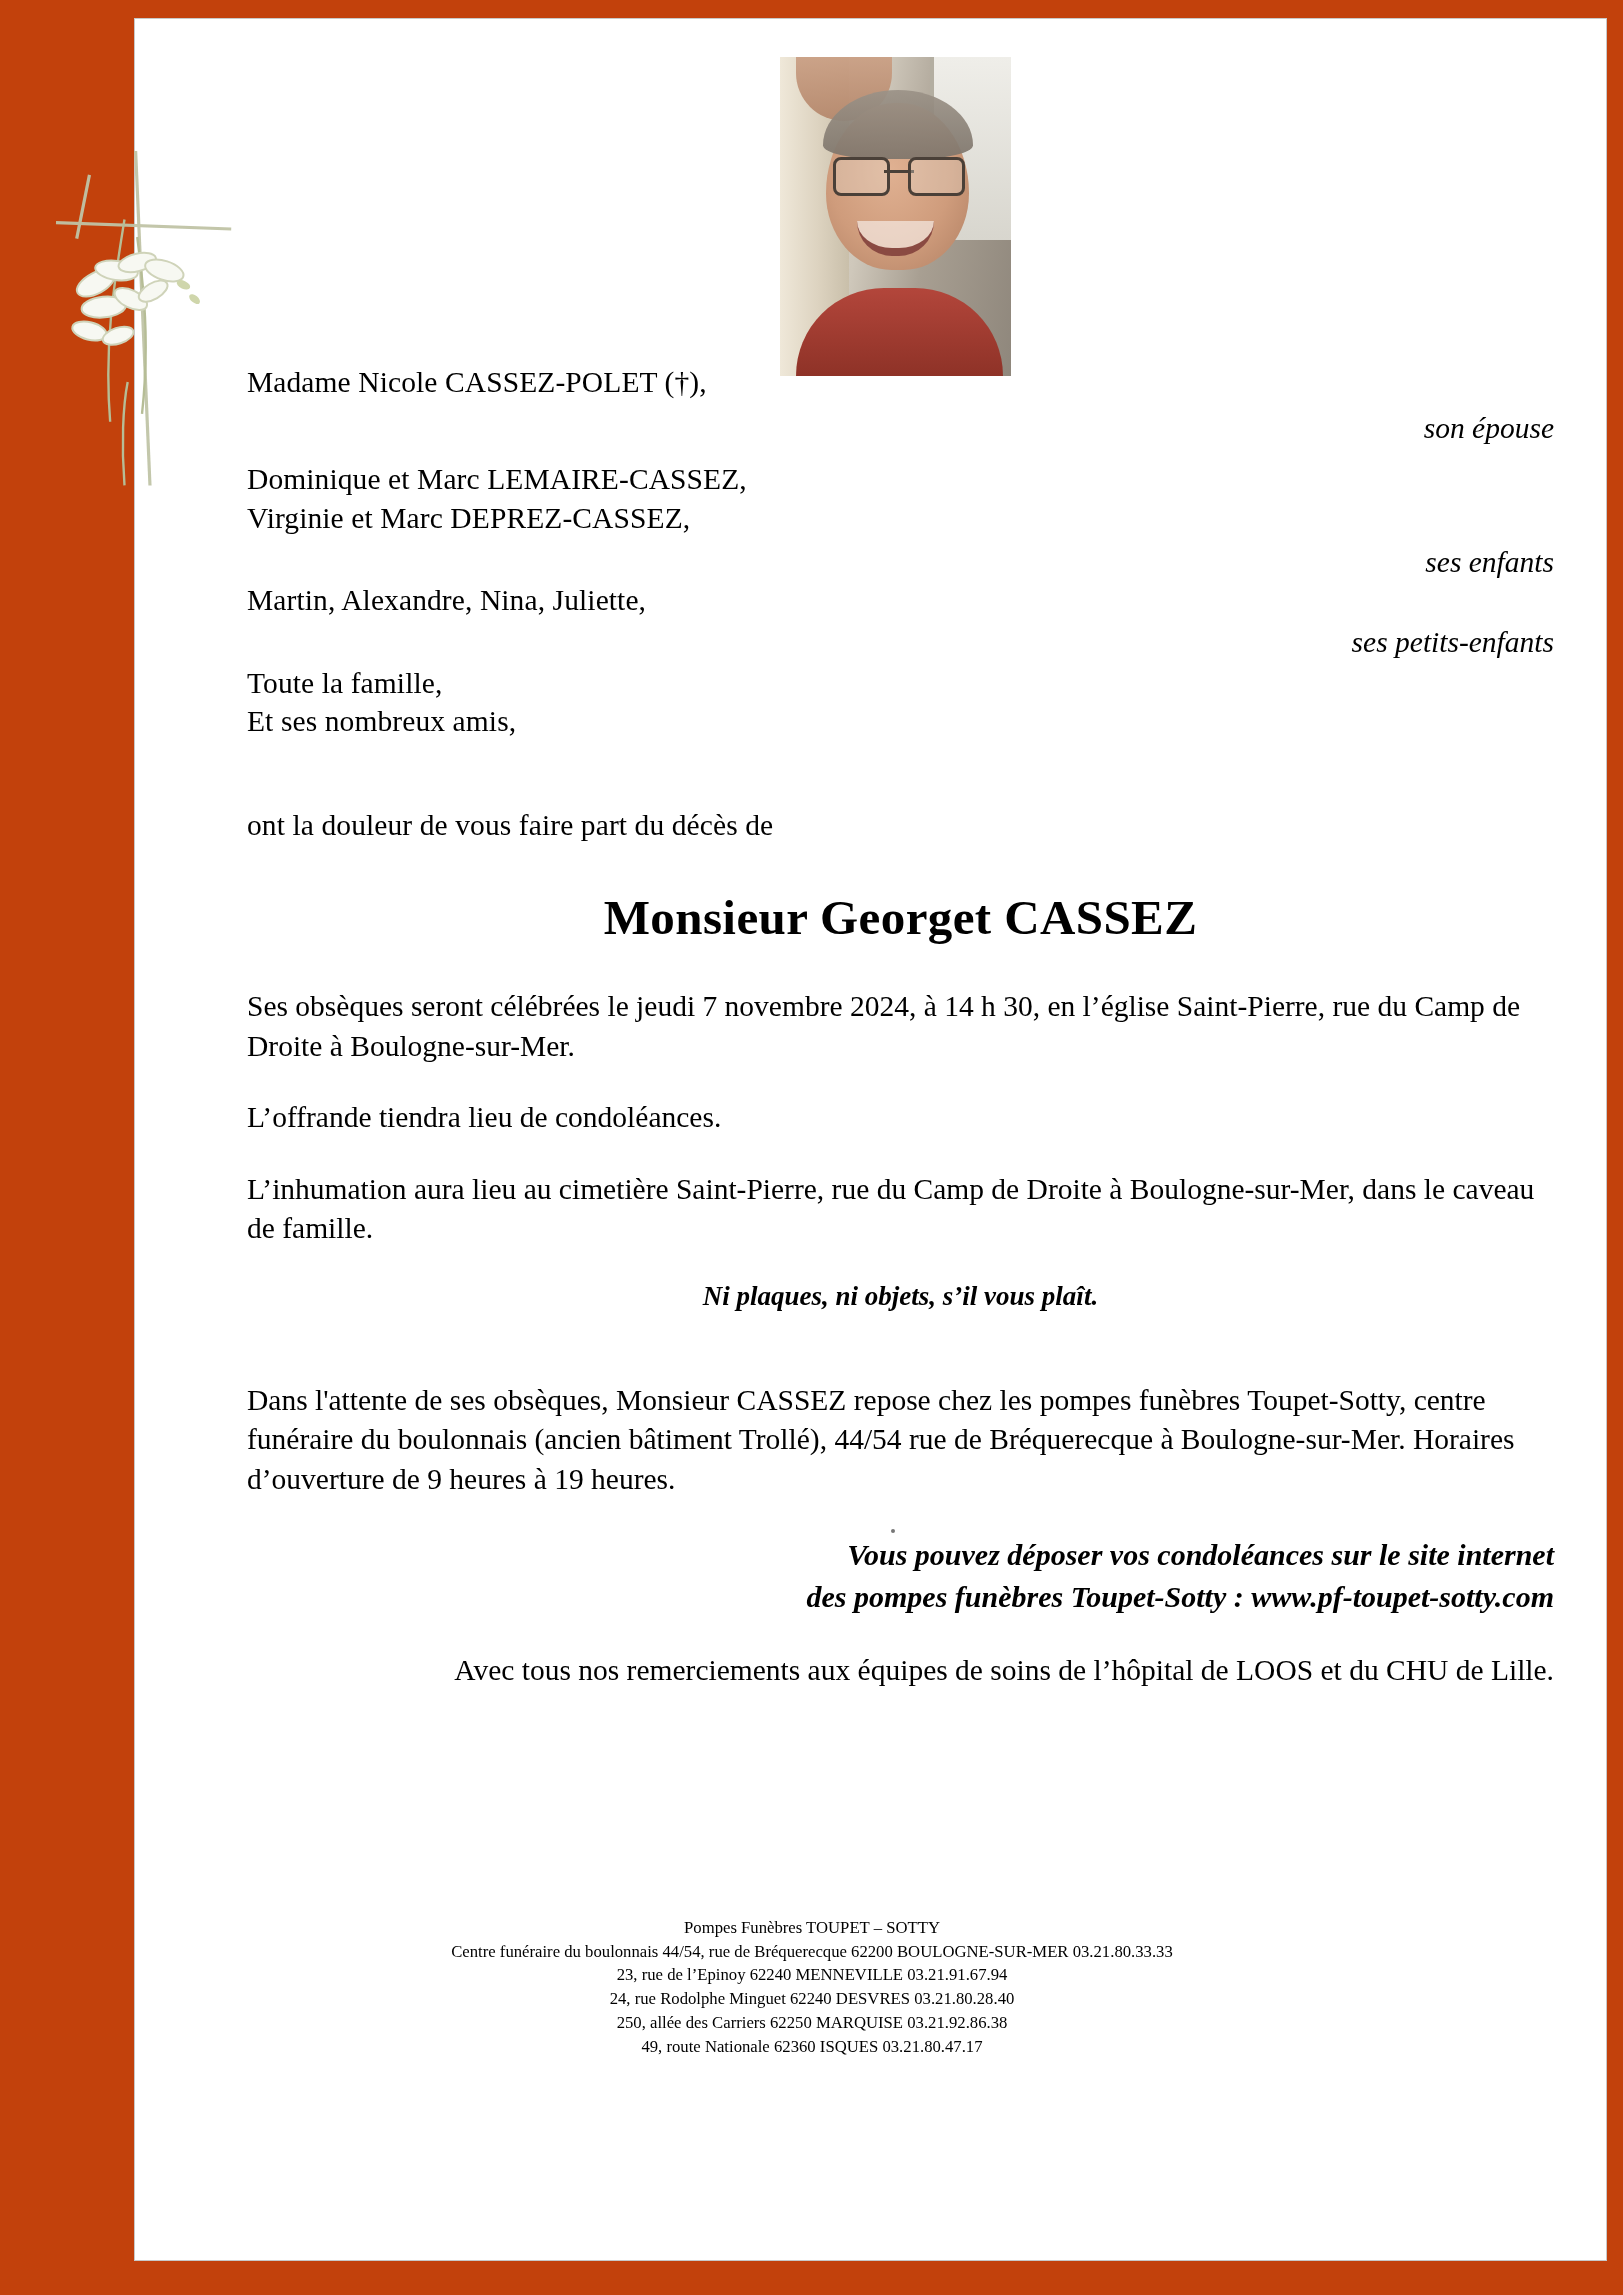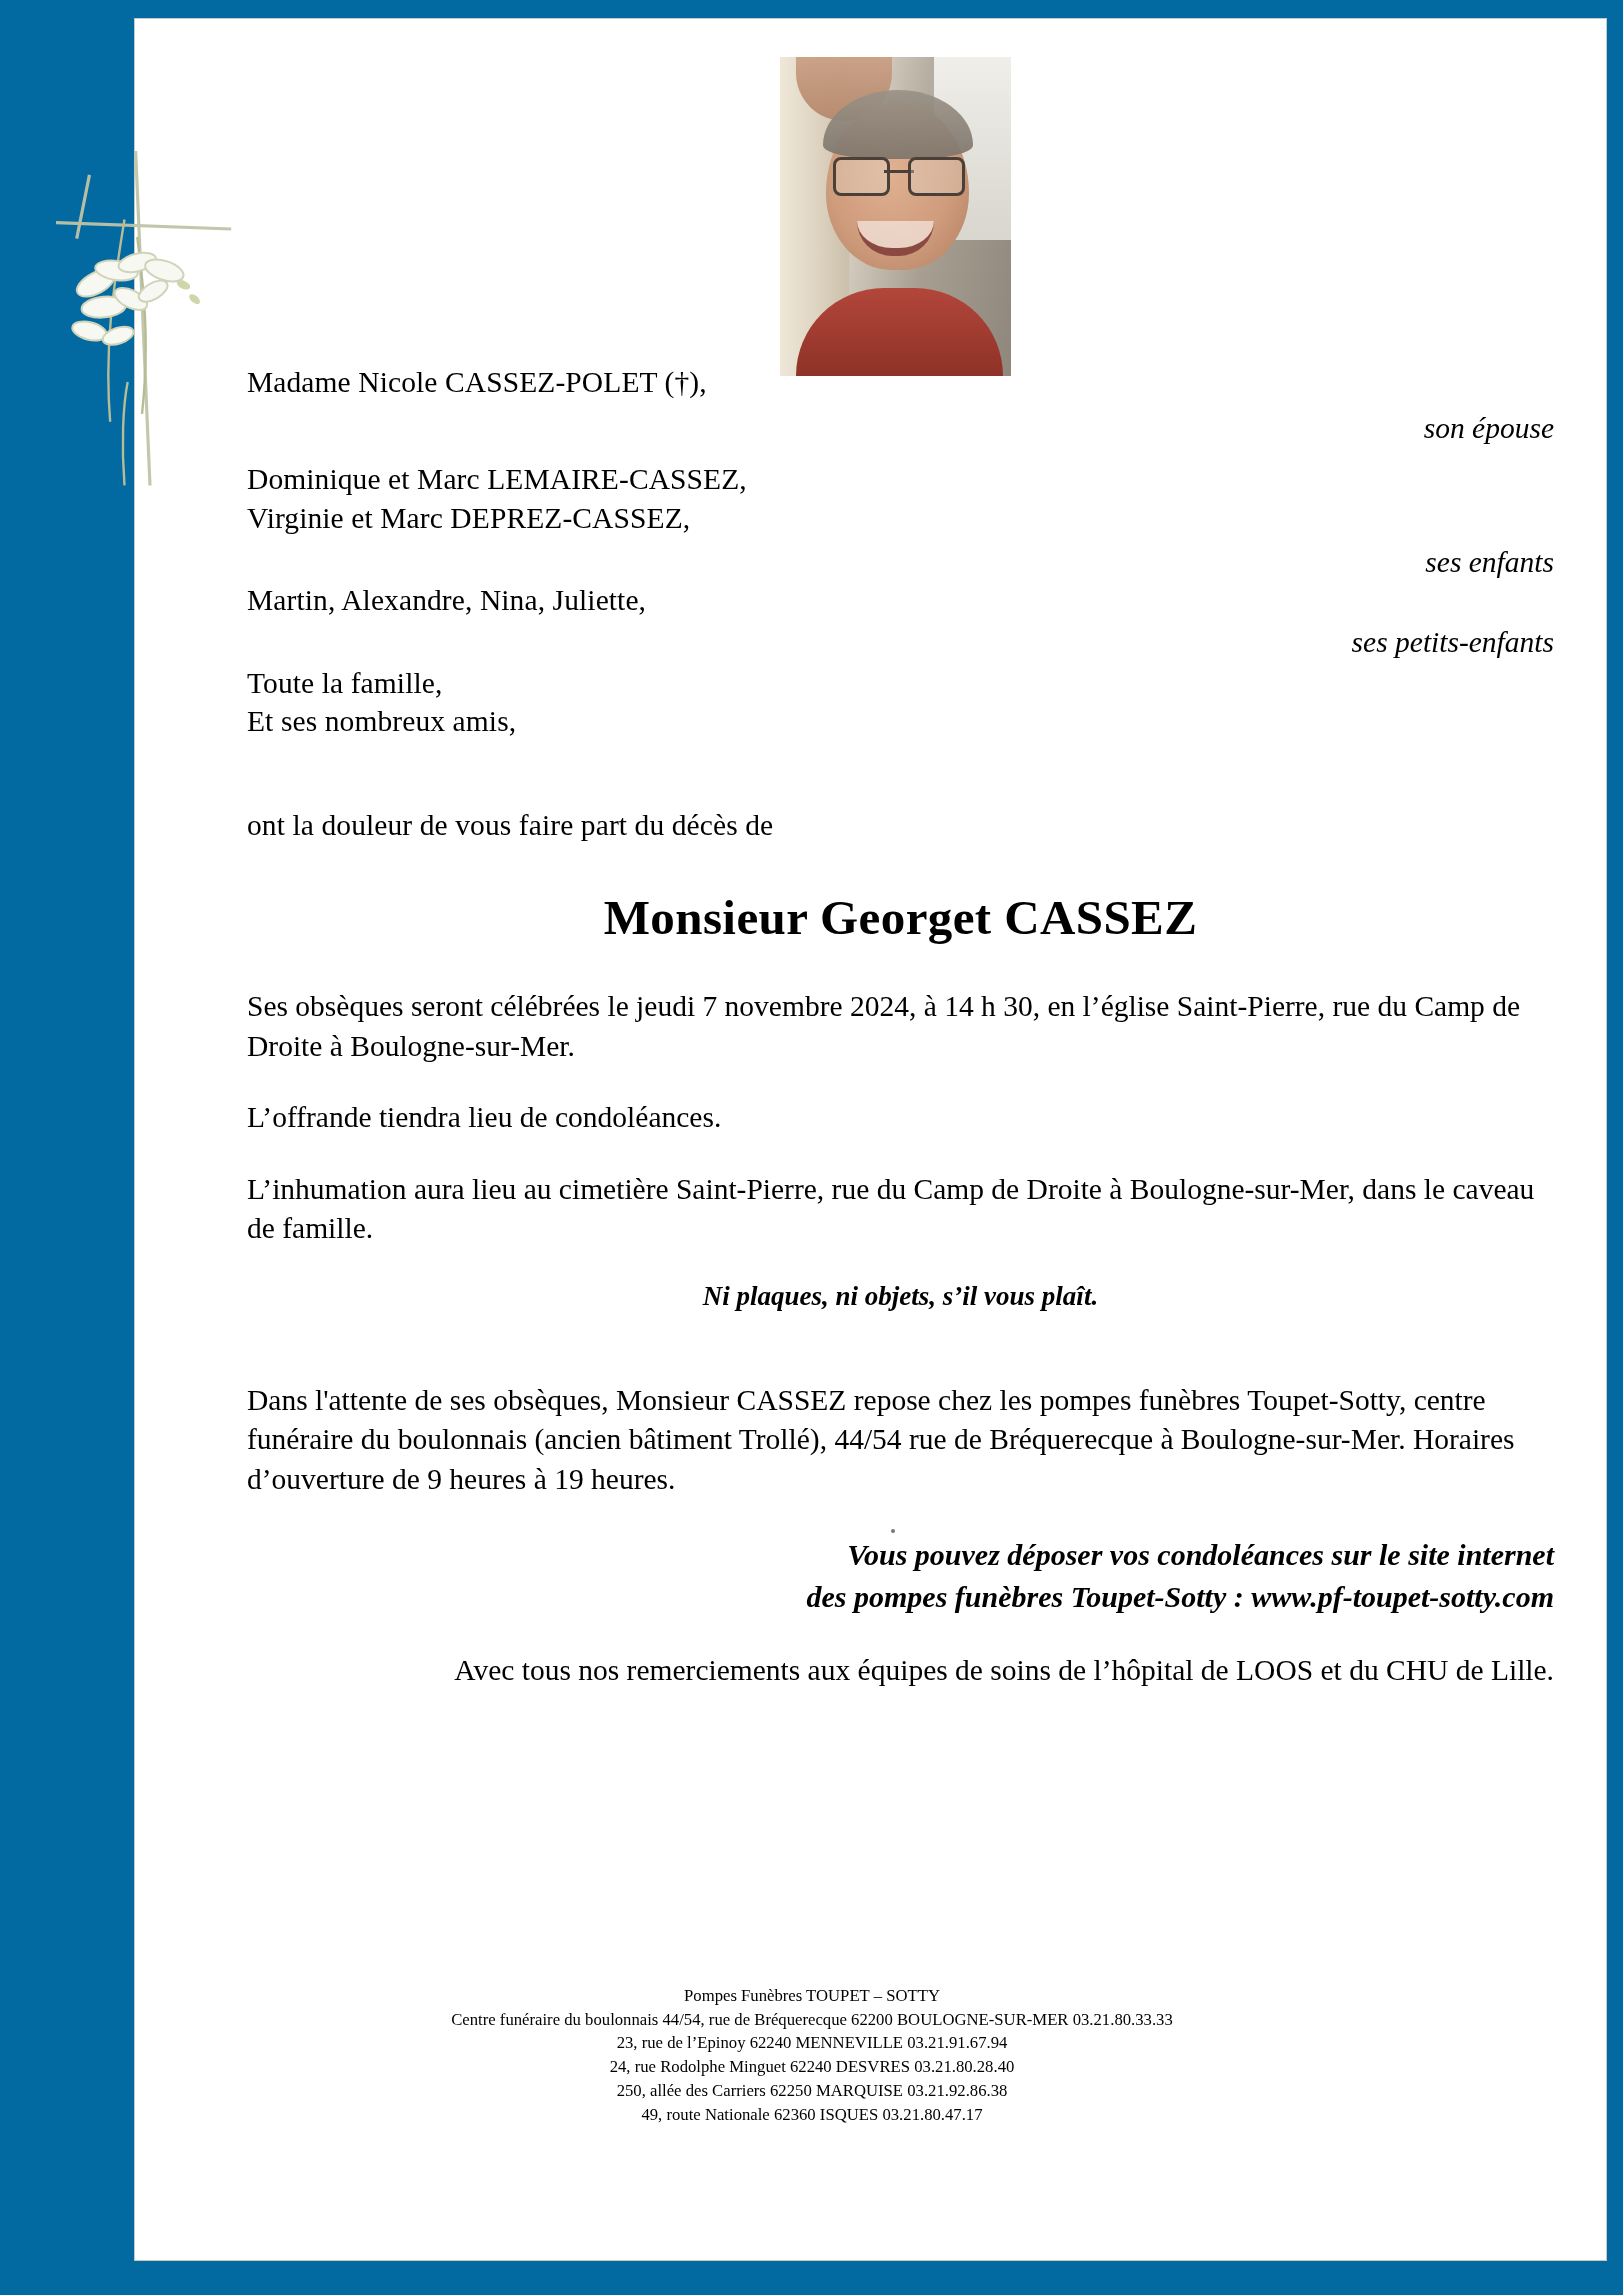--- a/index.html
+++ b/index.html
@@ -14,21 +14,21 @@
     color: #000000;
     position: relative;
     overflow: hidden;
   }
 
   .page {
     position: absolute;
     left: 0; top: 0;
     width: 1624px;
     height: 2295px;
-    background: #0369a1;
+    background: #c2410c;
   }
 
   
   .card-frame {
     position: absolute;
     left: 134px;
     top: 17.5px;
     width: 1473px;
     height: 2243px;
     border: 1.6px solid #c8c8c8;
@@ -192,21 +192,21 @@
   .thanks {
     font-size: 29.5px;
     text-align: right;
     margin-top: 32px;
   }
 
   .footer {
     position: absolute;
     left: 0;
     right: 0;
-    top: 1984px;
+    top: 1916px;
     text-align: center;
     font-size: 16.7px;
     line-height: 1.42;
   }
 
   .dot {
     position: absolute;
     left: 891px;
     top: 1529px;
     width: 4px; height: 4px;

